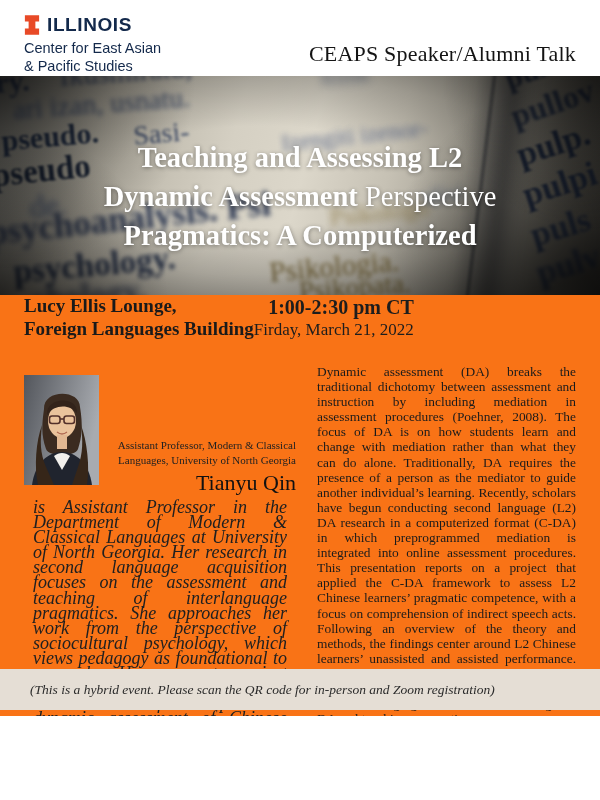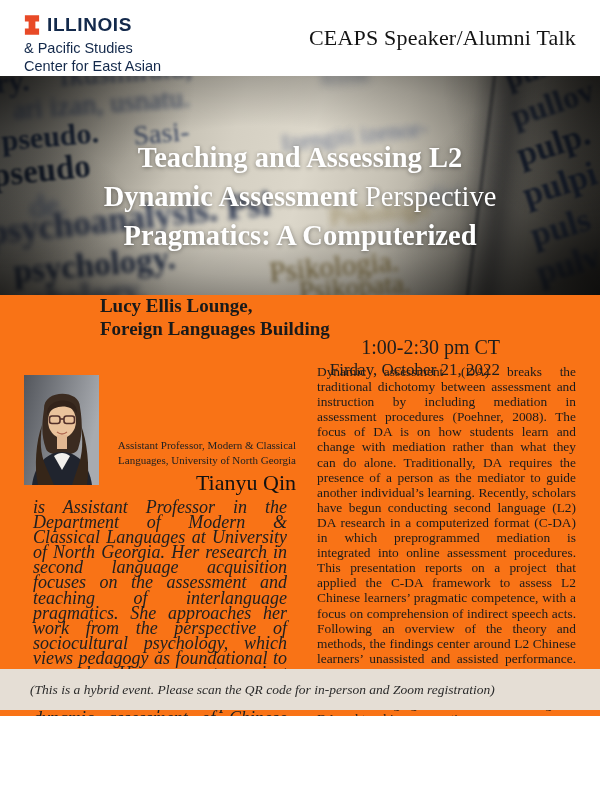--- a/index.html
+++ b/index.html
@@ -5,46 +5,46 @@
   html,body{margin:0;padding:0;}
   body{width:600px;height:800px;font-family:"Liberation Serif",serif;}
   .page{position:relative;width:600px;height:716px;background:#f97316;overflow:hidden;color:#1d1d1d;}
 
   
   .header{position:absolute;top:0;left:0;right:0;height:76px;display:flex;justify-content:space-between;align-items:flex-start;padding:14px 24px 0;box-sizing:border-box;background:#fff;}
   .logo-row{display:flex;align-items:center;gap:7px;}
   .block-i{width:16px;height:22px;display:block;}
   .wordmark{font-family:"Liberation Sans",sans-serif;font-weight:bold;font-size:19px;color:#13294B;letter-spacing:.6px;}
   .unit{font-family:"Liberation Sans",sans-serif;font-size:14.5px;color:#13294B;line-height:18px;margin-top:3px;}
-  .event-type{font-size:22px;color:#141414;margin-top:11px;letter-spacing:.2px;white-space:nowrap;}
+  .event-type{font-size:22px;color:#141414;margin-top:27px;letter-spacing:.2px;white-space:nowrap;}
 
   
   .hero{position:absolute;top:76px;left:0;width:600px;height:219px;overflow:hidden;
     background:linear-gradient(105deg,#75746e 0%,#b4afa2 18%,#d5d0c3 38%,#dcd7ca 50%,#c6c1b4 63%,#8f8b80 82%,#55524b 100%);}
   .hero-words{position:absolute;inset:0;}
   .hero-words span{position:absolute;font-family:"Liberation Serif",serif;white-space:nowrap;transform-origin:left top;}
   .gutter{position:absolute;left:462px;top:-20px;width:70px;height:280px;transform:rotate(7deg);
     background:linear-gradient(90deg,rgba(20,22,28,0) 0%,rgba(20,22,28,.38) 40%,rgba(20,22,28,.5) 55%,rgba(20,22,28,.12) 80%,rgba(20,22,28,0) 100%);filter:blur(5px);}
   .gutter-line{position:absolute;left:478px;top:-12px;width:3px;height:270px;background:rgba(25,28,36,.55);transform:rotate(7deg);filter:blur(1.5px);}
   .vignette{position:absolute;inset:0;
     background:
       radial-gradient(circle 280px at 0% 0%,rgba(0,0,0,.55),rgba(0,0,0,0) 70%),
       radial-gradient(circle 220px at 100% 0%,rgba(0,0,0,.5),rgba(0,0,0,0) 72%),
       radial-gradient(circle 240px at 0% 100%,rgba(0,0,0,.5),rgba(0,0,0,0) 70%),
       radial-gradient(circle 300px at 100% 100%,rgba(0,0,0,.62),rgba(0,0,0,0) 74%),
       radial-gradient(ellipse 72% 68% at 44% 46%,rgba(0,0,0,0) 34%,rgba(0,0,0,.22) 66%,rgba(0,0,0,.55) 100%);}
   .hero-title{position:absolute;left:0;right:0;top:62px;text-align:center;color:#ffffff;font-size:28.5px;line-height:39px;text-shadow:0 1px 4px rgba(0,0,0,.4);}
   .hero-title .b{font-weight:bold;}
 
   
-  .meta{position:absolute;top:295px;left:24px;right:24px;display:flex;justify-content:center;align-items:flex-start;}
+  .meta{position:absolute;top:295px;left:24px;right:24px;display:flex;justify-content:flex-start;align-items:flex-start;}
   .venue-line{font-weight:bold;font-size:19px;line-height:22.5px;color:#1a1a1a;}
   .venue-addr{font-size:13px;margin-top:4px;color:#1a1a1a;}
   .when{text-align:right;}
-  .event-time{font-weight:normal;font-size:20px;line-height:24px;margin-top:40px;}
+  .event-time{font-weight:bold;font-size:20px;line-height:24px;}
   .event-date{font-size:17px;line-height:22px;}
 
   
   .columns{position:absolute;top:360px;left:24px;right:24px;display:flex;gap:21px;}
   .left-col{width:272px;flex:none;}
   .right-col{flex:1;min-width:0;}
   .speaker-row{display:flex;}
   .photo{width:75px;height:110px;margin-top:15px;flex:none;display:block;}
   .speaker-meta{flex:1;text-align:right;margin-top:78px;}
   .speaker-affiliation{font-size:11px;line-height:15px;padding-left:6px;color:#222;}
@@ -66,22 +66,22 @@
 
   <div class="header">
     <div>
       <div class="logo-row">
         <svg class="block-i" viewBox="0 0 18 24">
           <path d="M1,1 h16 v7 h-4.2 v8 h4.2 v7 h-16 v-7 h4.2 v-8 h-4.2 z" fill="#E84A27"></path>
         </svg>
         <span class="wordmark">ILLINOIS</span>
       </div>
       <div class="unit">
+        <div>Center for East Asian</div>
         <div>&amp; Pacific Studies</div>
-        <div>Center for East Asian</div>
       </div>
     </div>
     <div class="event-type">CEAPS Speaker/Alumni Talk</div>
   </div>
 
   <div class="hero">
     <div class="hero-words">
         <span style="left: -6px; top: -10px; font-size: 30px; color: rgb(46, 58, 84); transform: rotate(-4deg); filter: blur(1.5px); font-weight: 700; opacity: 1;">ry.</span>
         <span style="left: 58px; top: -16px; font-size: 29px; color: rgb(58, 71, 98); transform: rotate(-4deg); filter: blur(2px); font-weight: 400; opacity: 1;">Ikusmiratu,</span>
         <span style="left: 320px; top: -14px; font-size: 26px; color: rgb(85, 97, 122); transform: rotate(-4deg); filter: blur(5px); font-weight: 400; opacity: 0.8;">kusk</span>
@@ -115,21 +115,21 @@
     </div>
   </div>
 
   <div class="meta">
     <div>
       <div class="venue-line">Lucy Ellis Lounge,</div>
       <div class="venue-line">Foreign Languages Building</div>
     </div>
     <div class="when">
       <div class="event-time">1:00-2:30 pm CT</div>
-      <div class="event-date">Firday, October 21, 2022</div>
+      <div class="event-date">Firday, March 21, 2022</div>
     </div>
   </div>
 
   <div class="columns">
     <div class="left-col">
       <div class="speaker-row">
         <svg class="photo" viewBox="0 0 75 110">
           <defs>
             <linearGradient id="pbg" x1="0" y1="0" x2="1" y2="0.35">
               <stop offset="0" stop-color="#53565c"></stop>

